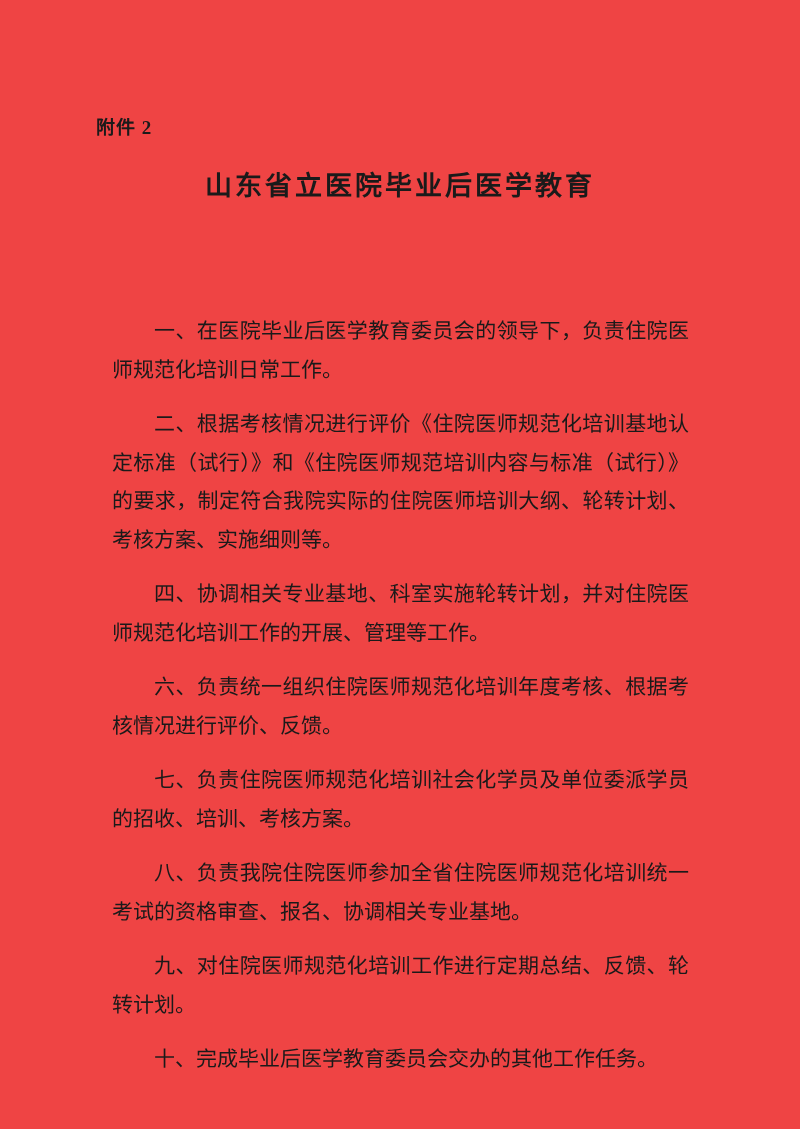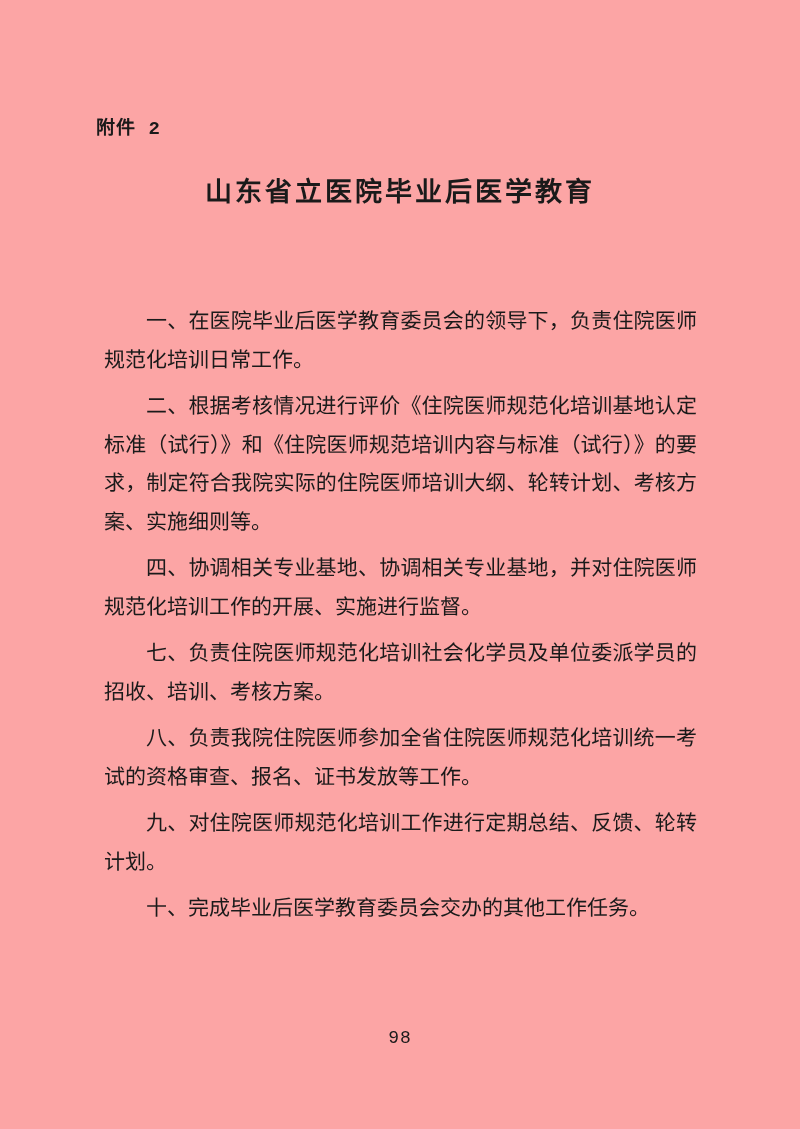--- a/index.html
+++ b/index.html
@@ -4,61 +4,61 @@
 <style>
   html, body {
     margin: 0;
     padding: 0;
     background: #ffffff;
   }
   .page {
     position: relative;
     width: 800px;
     height: 1129px;
-    background: #fca5a5;
-    font-family: Liberation Mono, monospace;
+    background: #ef4444;
+    font-family: Liberation Serif, serif;
     color: #1a1a1a;
     overflow: hidden;
   }
   .attachment-label {
     position: absolute;
     left: 96px;
     top: 112px;
     font-size: 19px;
     font-weight: bold;
     letter-spacing: 1px;
     white-space: nowrap;
   }
   .doc-title {
     position: absolute;
     left: 0;
     right: 0;
     top: 157px;
-    margin: 8px;
+    margin: 0;
     text-align: center;
     font-size: 27px;
     font-weight: bold;
     line-height: 59px;
     letter-spacing: 3px;
   }
   .doc-title .title-line {
     display: block;
   }
   .doc-body {
     position: absolute;
     left: 96px;
     top: 296px;
     width: 609px;
     font-size: 21px;
     line-height: 38.5px;
     text-align: justify;
     text-justify: inter-ideograph;
   }
   .doc-body p {
-    margin: 8px;
+    margin: 16px;
     padding: 0;
     text-indent: 2em;
   }
   .page-number {
     position: absolute;
     left: 0;
     right: 0;
     top: 1028px;
     text-align: center;
     font-size: 18px;
@@ -72,22 +72,22 @@
 
   <div class="attachment-label">附件 2</div>
 
   <h1 class="doc-title">
     <span class="title-line">山东省立医院毕业后医学教育</span>
   </h1>
 
   <div class="doc-body">
     <p>一、在医院毕业后医学教育委员会的领导下，负责住院医师规范化培训日常工作。</p>
     <p>二、根据考核情况进行评价《住院医师规范化培训基地认定标准（试行）》和《住院医师规范培训内容与标准（试行）》的要求，制定符合我院实际的住院医师培训大纲、轮转计划、考核方案、实施细则等。</p>
-    <p>四、协调相关专业基地、协调相关专业基地，并对住院医师规范化培训工作的开展、实施进行监督。</p>
+    <p>四、协调相关专业基地、科室实施轮转计划，并对住院医师规范化培训工作的开展、管理等工作。</p>
+    <p>六、负责统一组织住院医师规范化培训年度考核、根据考核情况进行评价、反馈。</p>
     <p>七、负责住院医师规范化培训社会化学员及单位委派学员的招收、培训、考核方案。</p>
-    <p>八、负责我院住院医师参加全省住院医师规范化培训统一考试的资格审查、报名、证书发放等工作。</p>
+    <p>八、负责我院住院医师参加全省住院医师规范化培训统一考试的资格审查、报名、协调相关专业基地。</p>
     <p>九、对住院医师规范化培训工作进行定期总结、反馈、轮转计划。</p>
     <p>十、完成毕业后医学教育委员会交办的其他工作任务。</p>
   </div>
 
-  <div class="page-number">98</div>
 
 </div>
 
 </body></html>

